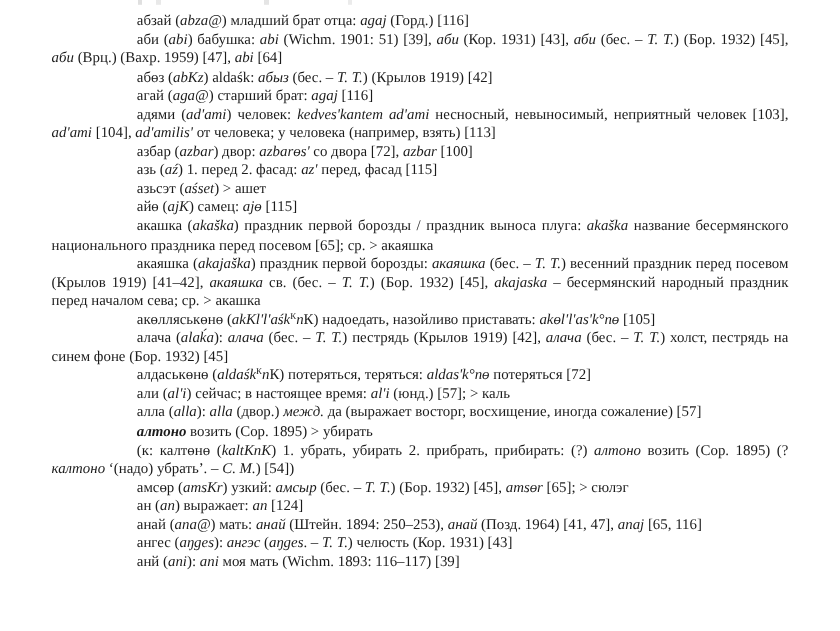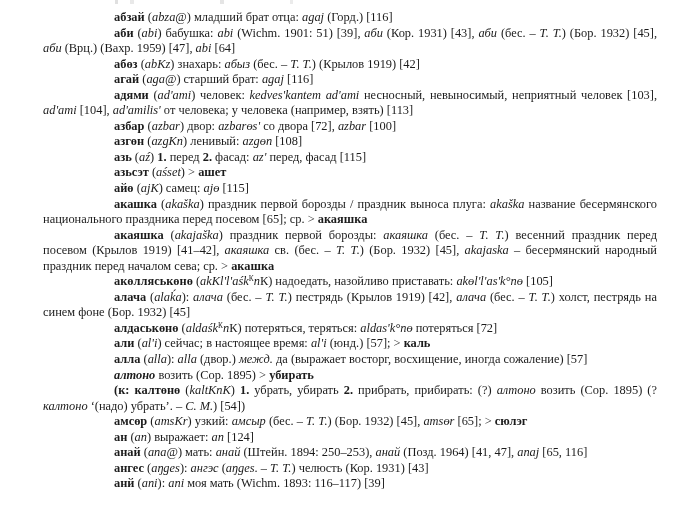--- a/index.html
+++ b/index.html
@@ -25,39 +25,38 @@
     position:absolute;
     left:43px;top:10px;width:614px;
   }
   p.entry{
     margin:0;
     font-size:12.4px;
     line-height:15.55px;
     text-indent:71px;
     text-align:justify;
   }
-  .b{font-weight:bold;}
+  .b{font-weight:normal;}
   .i{font-style:italic;}
   .bi{font-weight:bold;font-style:italic;}
   .s{font-size:0.6em;vertical-align:0.55em;line-height:0;}
 </style>
 </head>
 <body>
 
 <div class="page">
   <div class="scan-artifact"></div>
   <div class="textblock">
 
   <p class="entry"><span class="b">абзай</span><span> (</span><span class="i">abza@</span><span>) младший брат отца: </span><span class="i">agaj</span><span> (Горд.) [116]</span></p>
       <p class="entry"><span class="b">аби</span><span> (</span><span class="i">abi</span><span>) бабушка: </span><span class="i">abi</span><span> (Wichm. 1901: 51) [39], </span><span class="i">аби</span><span> (Кор. 1931) [43], </span><span class="i">аби</span><span> (бес. – </span><span class="i">Т. Т.</span><span>) (Бор. 1932) [45], </span><span class="i">аби</span><span> (Врц.) (Вахр. 1959) [47], </span><span class="i">abi</span><span> [64]</span></p>
-      <p class="entry"><span class="b">абөз</span><span> (</span><span class="i">abКz</span><span>) знахарь: </span><span class="i">абыз</span><span> (бес. – </span><span class="i">Т. Т.</span><span>) (Крылов 1919) [42]</span></p>
+      <p class="entry"><span class="b">абөз</span><span> (</span><span class="i">abКz</span><span>) aldaśk: </span><span class="i">абыз</span><span> (бес. – </span><span class="i">Т. Т.</span><span>) (Крылов 1919) [42]</span></p>
       <p class="entry"><span class="b">агай</span><span> (</span><span class="i">aga@</span><span>) старший брат: </span><span class="i">agaj</span><span> [116]</span></p>
       <p class="entry"><span class="b">адями</span><span> (</span><span class="i">ad'ami</span><span>) человек: </span><span class="i">kedves'kantem ad'ami</span><span> несносный, невыносимый, неприятный человек [103], </span><span class="i">ad'ami</span><span> [104], </span><span class="i">ad'amilis'</span><span> от человека; у человека (например, взять) [113]</span></p>
       <p class="entry"><span class="b">азбар</span><span> (</span><span class="i">azbar</span><span>) двор: </span><span class="i">azbarөs'</span><span> со двора [72], </span><span class="i">azbar</span><span> [100]</span></p>
-      <p class="entry"><span class="b">азгөн</span><span> (</span><span class="i">azgКn</span><span>) ленивый: </span><span class="i">azgөn</span><span> [108]</span></p>
       <p class="entry"><span class="b">азь</span><span> (</span><span class="i">aź</span><span>) </span><span class="b">1.</span><span> перед </span><span class="b">2.</span><span> фасад: </span><span class="i">az'</span><span> перед, фасад [115]</span></p>
       <p class="entry"><span class="b">азьсэт</span><span> (</span><span class="i">aśset</span><span>) &gt; </span><span class="b">ашет</span></p>
       <p class="entry"><span class="b">айө</span><span> (</span><span class="i">ajК</span><span>) самец: </span><span class="i">ajө</span><span> [115]</span></p>
       <p class="entry"><span class="b">акашка</span><span> (</span><span class="i">akaška</span><span>) праздник первой борозды / праздник выноса плуга: </span><span class="i">akaška</span><span> название бесермянского национального праздника перед посевом [65]; ср. &gt; </span><span class="b">акаяшка</span></p>
       <p class="entry"><span class="b">акаяшка</span><span> (</span><span class="i">akajaška</span><span>) праздник первой борозды: </span><span class="i">акаяшка</span><span> (бес. – </span><span class="i">Т. Т.</span><span>) весенний праздник перед посевом (Крылов 1919) [41–42], </span><span class="i">акаяшка</span><span> св. (бес. – </span><span class="i">Т. Т.</span><span>) (Бор. 1932) [45], </span><span class="i">akajaska</span><span> – бесермянский народный праздник перед началом сева; ср. &gt; </span><span class="b">акашка</span></p>
       <p class="entry"><span class="b">акөлляськөнө</span><span> (</span><span class="i">akКl'l'aśk</span><span class="s">К</span><span class="i">n</span><span>К) надоедать, назойливо приставать: </span><span class="i">akөl'l'as'k°nө</span><span> [105]</span></p>
       <p class="entry"><span class="b">алача</span><span> (</span><span class="i">alaḱa</span><span>): </span><span class="i">алача</span><span> (бес. – </span><span class="i">Т. Т.</span><span>) пестрядь (Крылов 1919) [42], </span><span class="i">алача</span><span> (бес. – </span><span class="i">Т. Т.</span><span>) холст, пестрядь на синем фоне (Бор. 1932) [45]</span></p>
       <p class="entry"><span class="b">алдаськөнө</span><span> (</span><span class="i">aldaśk</span><span class="s">К</span><span class="i">n</span><span>К) потеряться, теряться: </span><span class="i">aldas'k°nө</span><span> потеряться [72]</span></p>
       <p class="entry"><span class="b">али</span><span> (</span><span class="i">al'i</span><span>) сейчас; в настоящее время: </span><span class="i">al'i</span><span> (юнд.) [57]; &gt; </span><span class="b">каль</span></p>
       <p class="entry"><span class="b">алла</span><span> (</span><span class="i">alla</span><span>): </span><span class="i">alla</span><span> (двор.) </span><span class="i">межд.</span><span> да (выражает восторг, восхищение, иногда сожаление) [57]</span></p>

